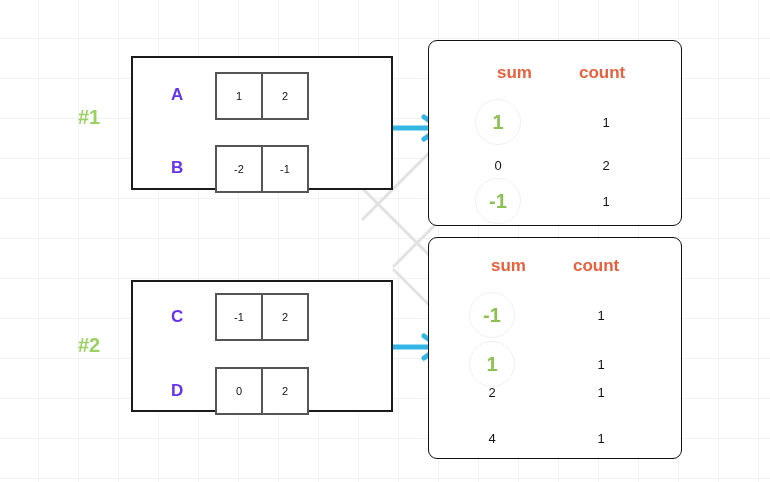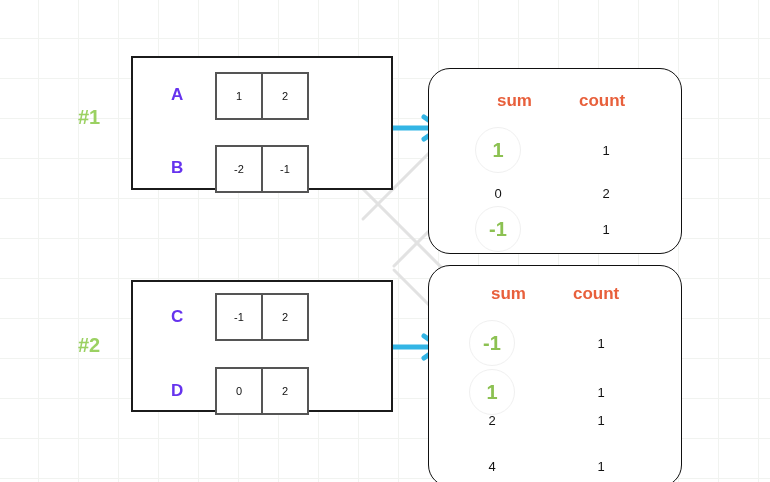--- a/index.html
+++ b/index.html
@@ -69,24 +69,23 @@
     justify-content: center;
     font-size: 11px;
     color: #111111;
     background: #ffffff;
   }
   .cell + .cell { margin-left: -2px; }
   
   .panel {
     position: absolute;
     border: 1.6px solid #111111;
-    border-radius: 22px;
+    border-radius: 9px;
     background: #ffffff;
     box-sizing: border-box;
-    margin-top: 28px;
   }
   .col-head {
     position: absolute;
     font-size: 17px;
     font-weight: 700;
     color: #e8603c;
   }
   .val {
     position: absolute;
     font-size: 13px;

